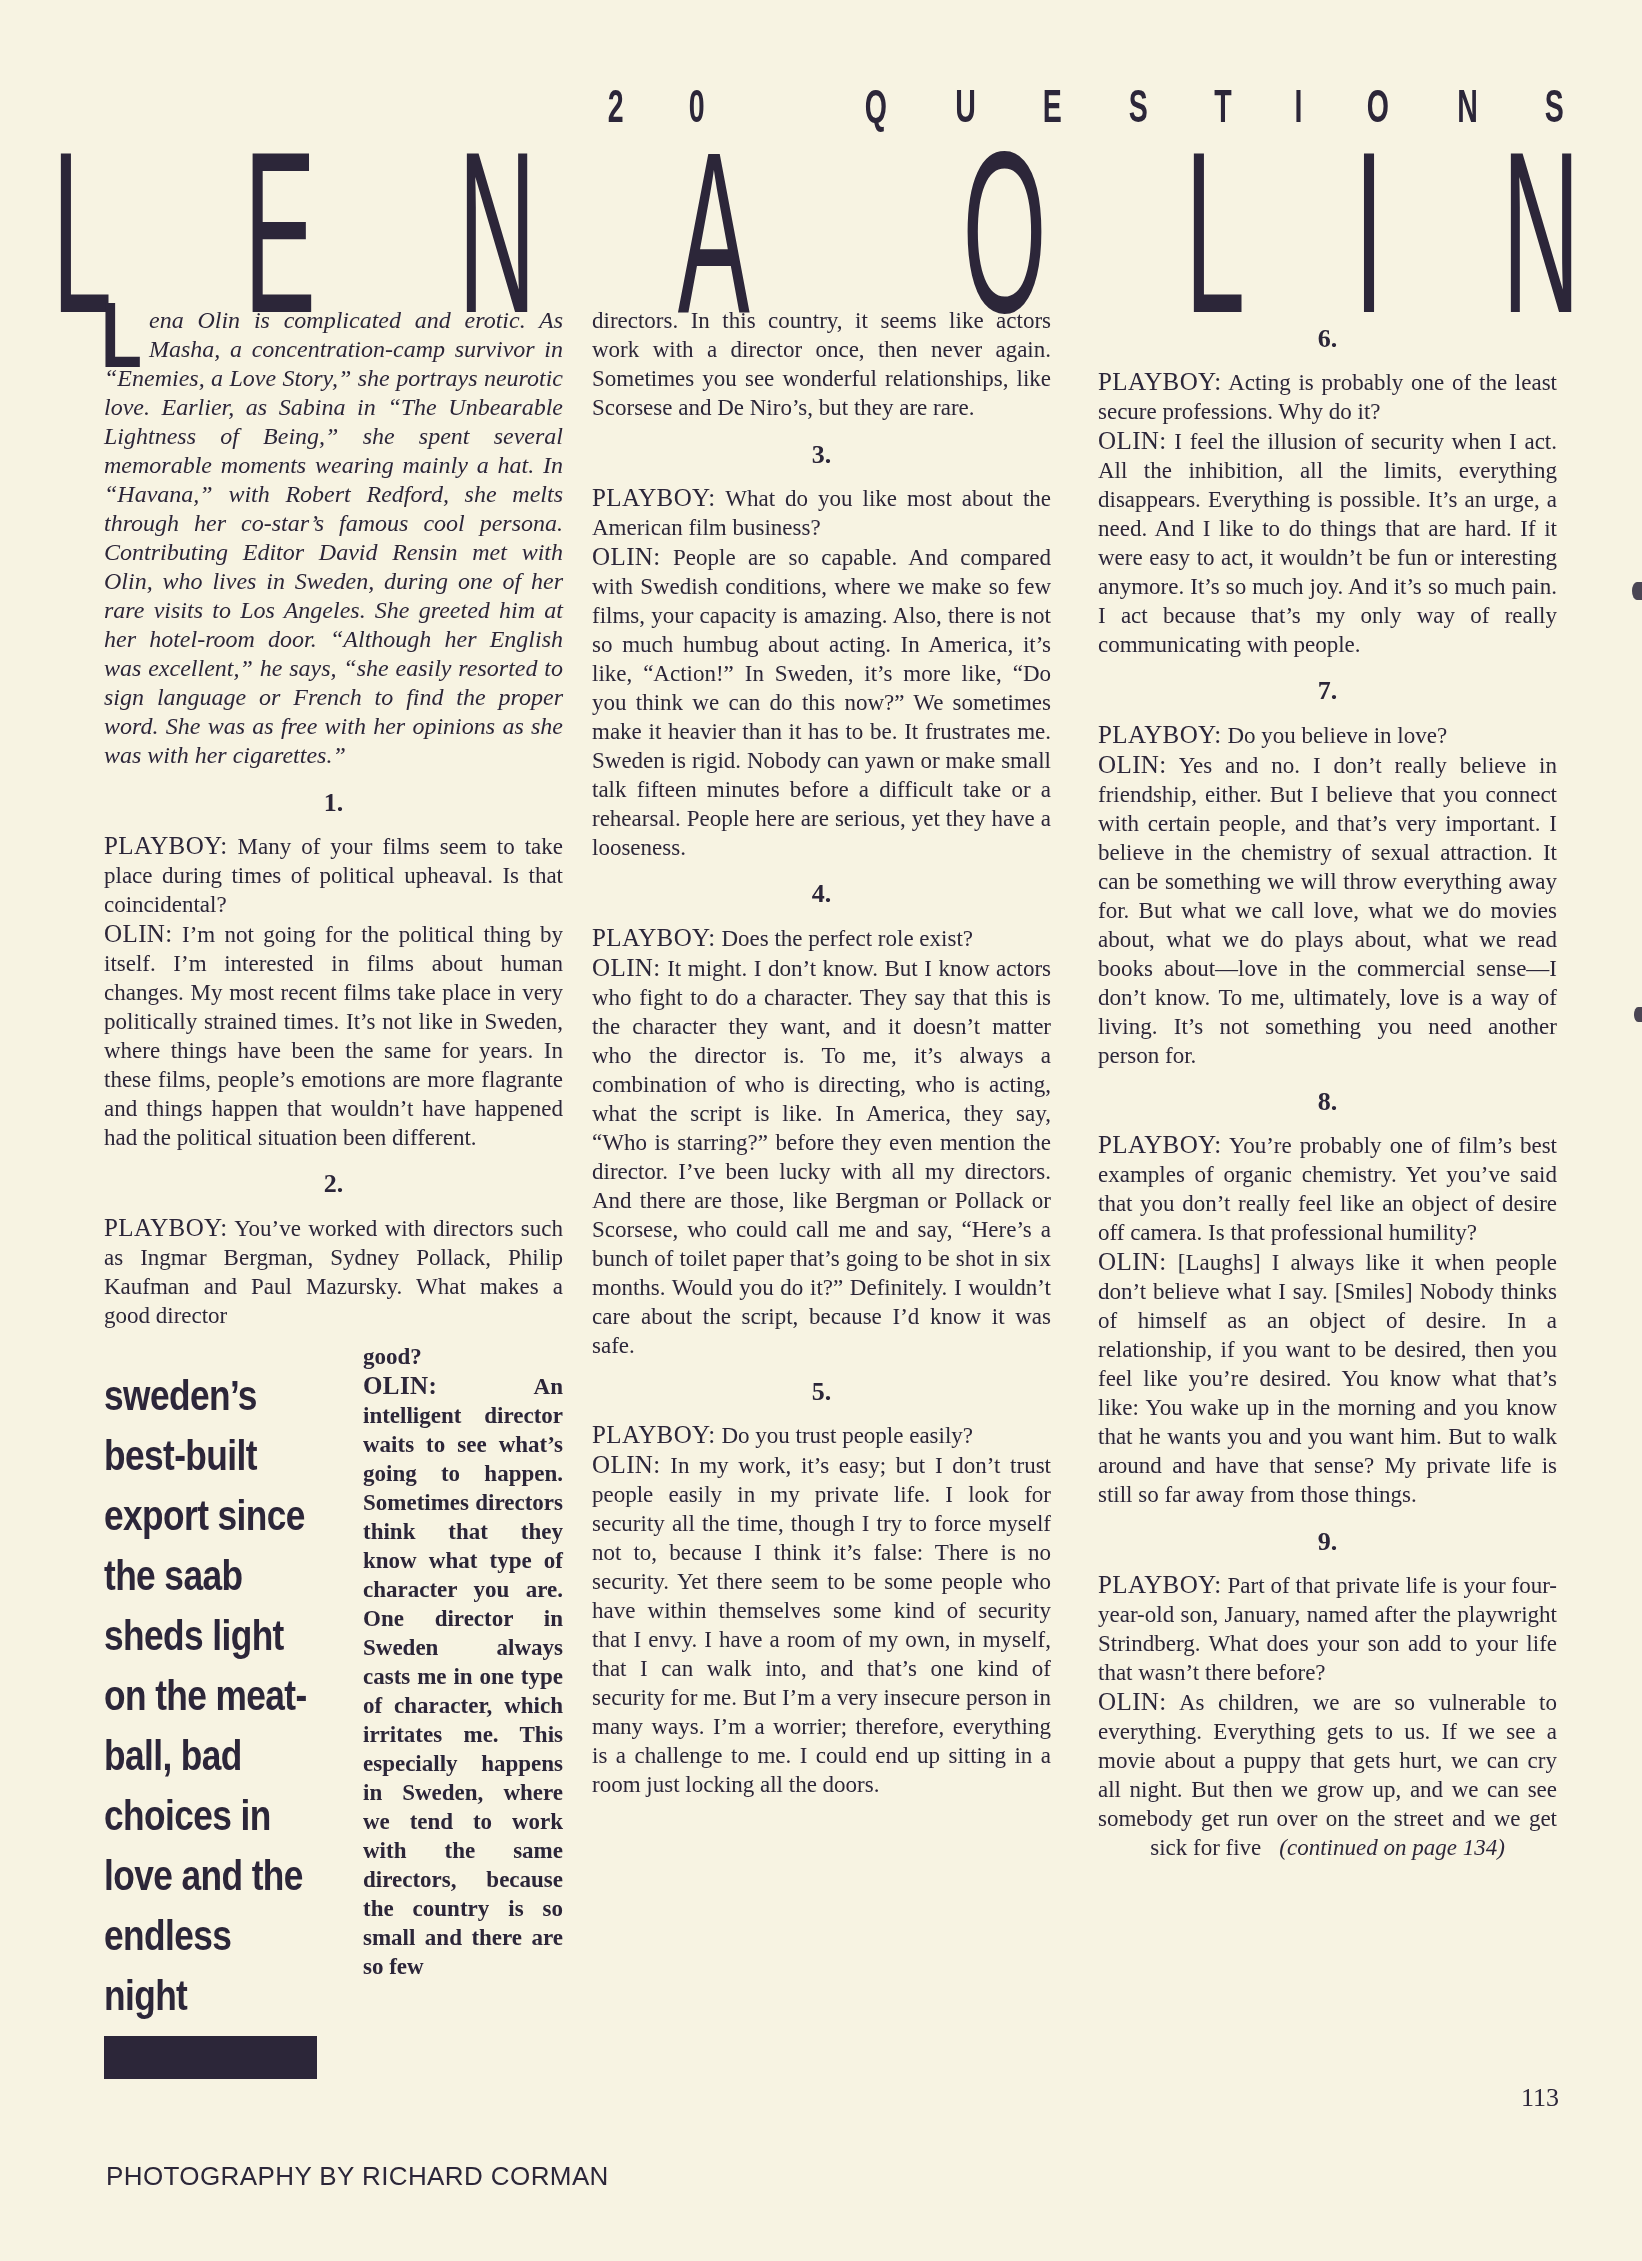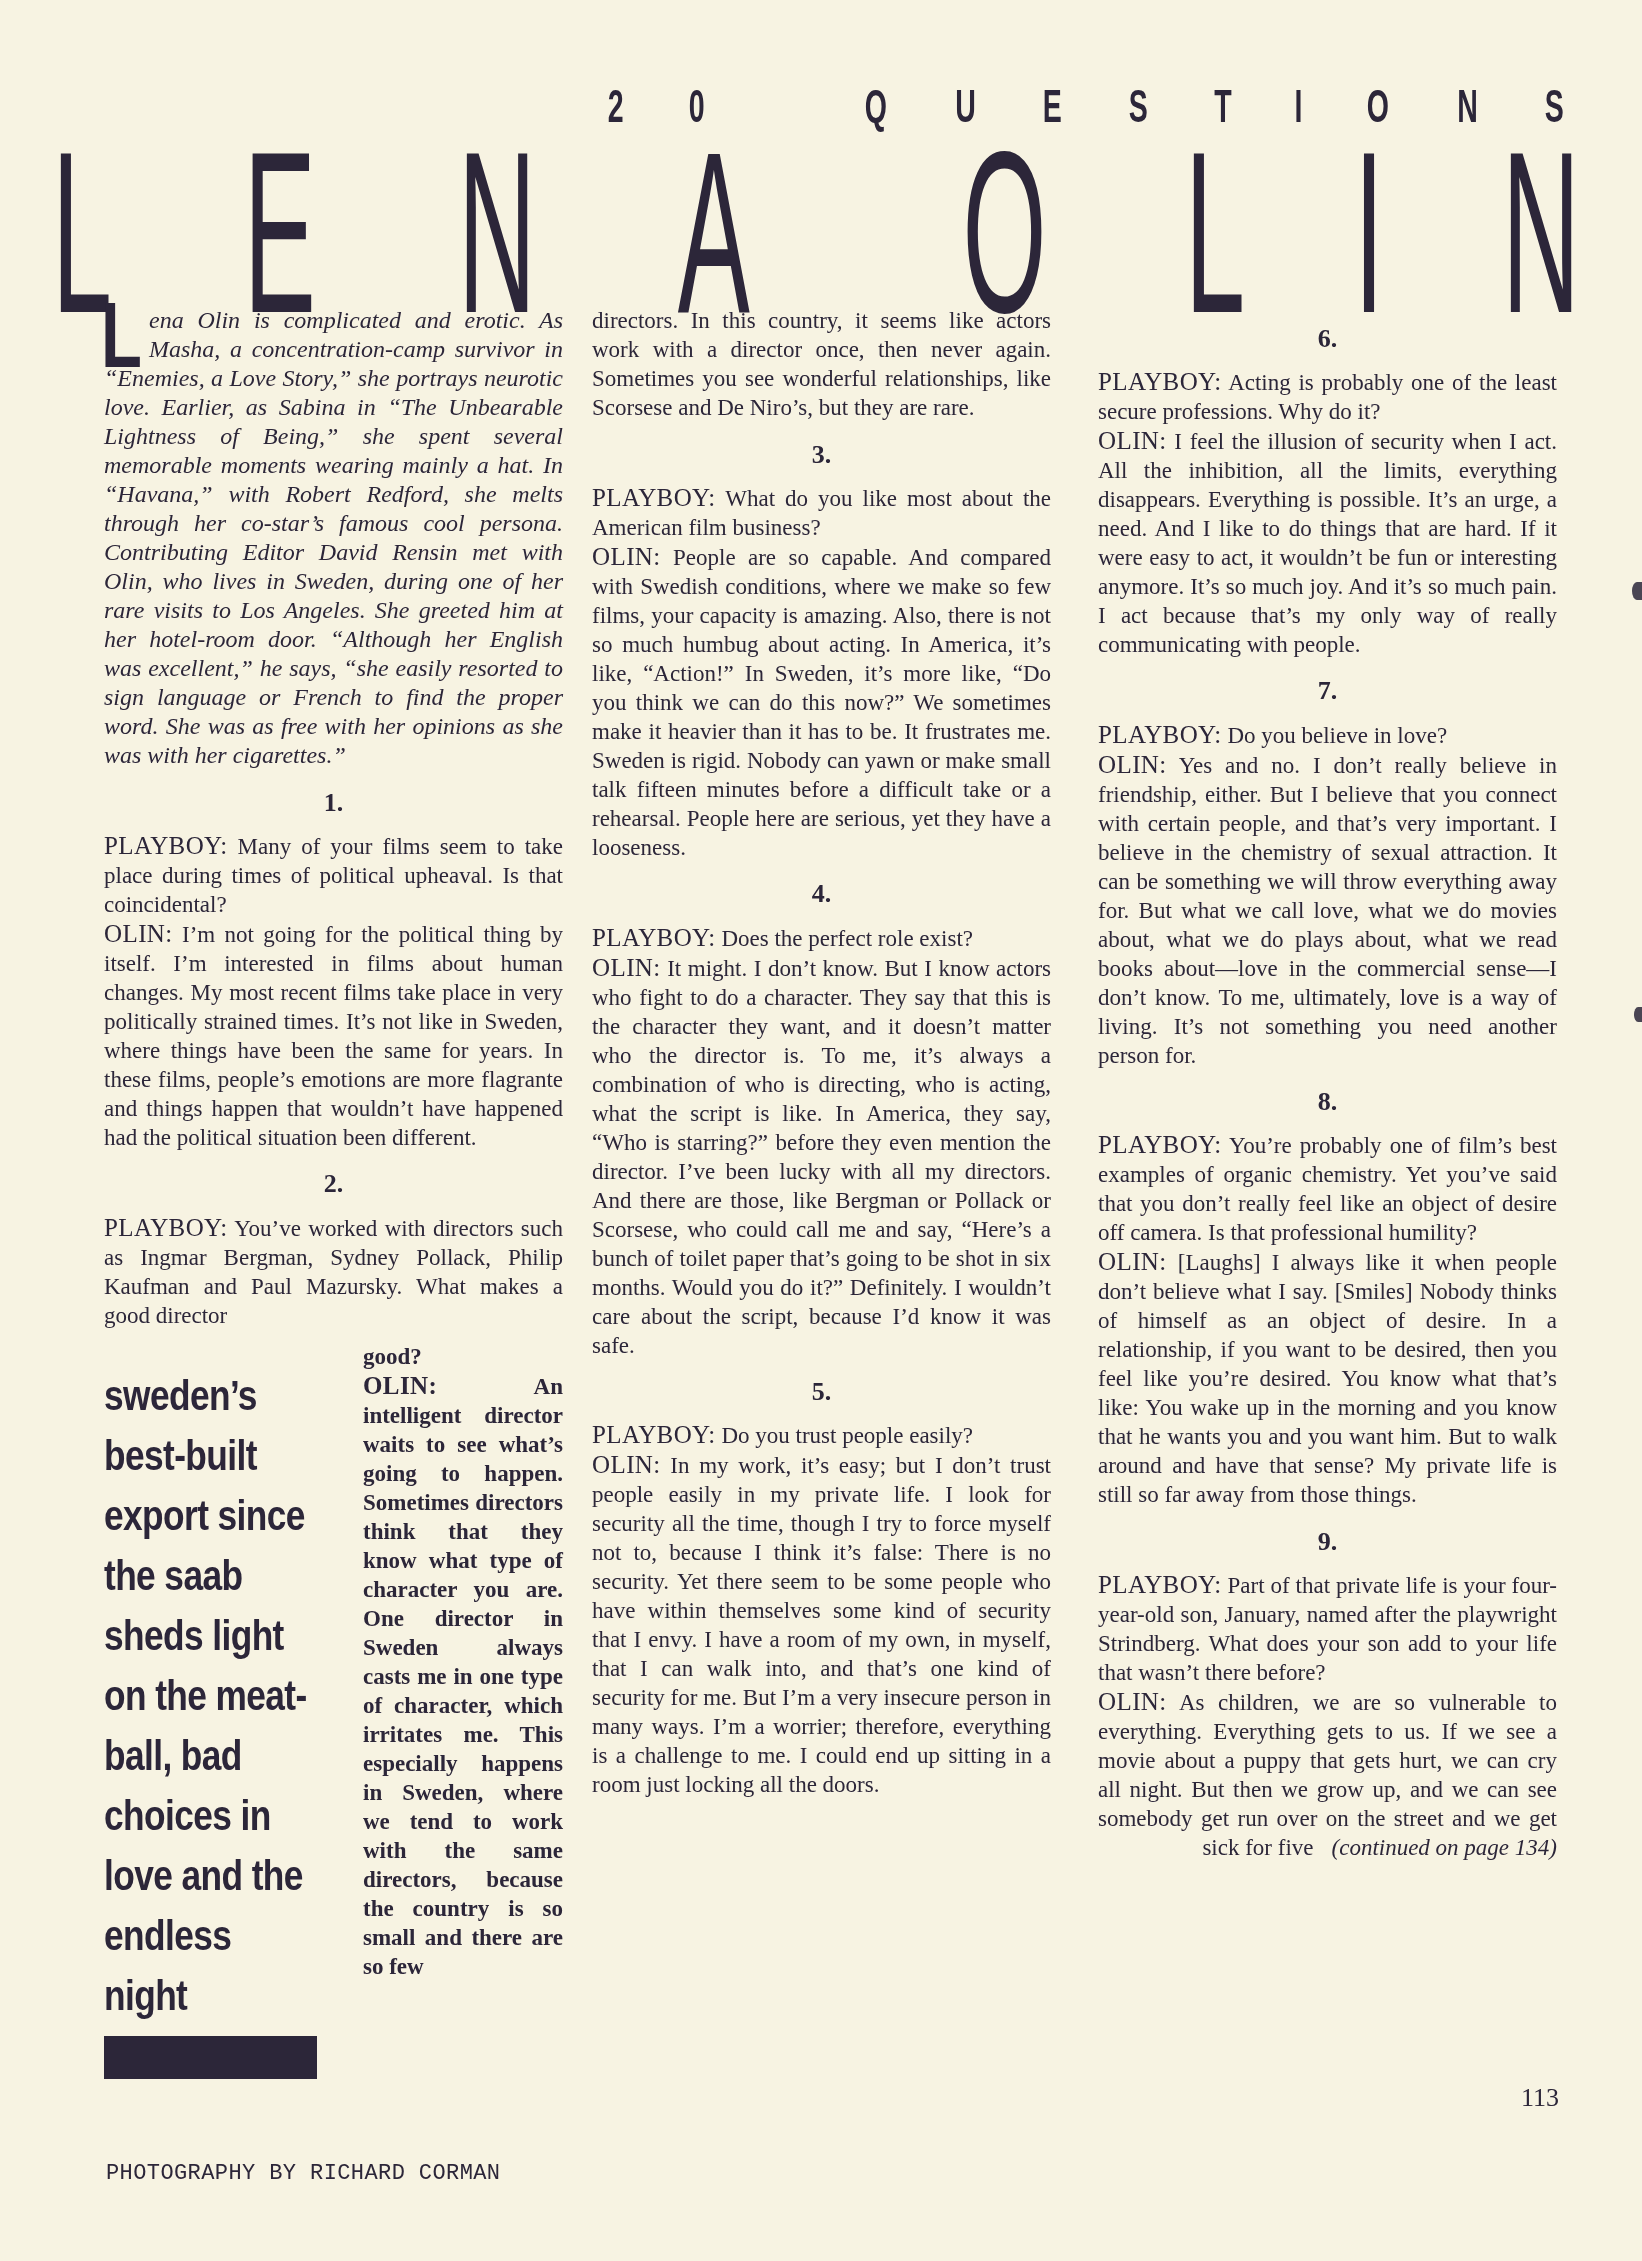--- a/index.html
+++ b/index.html
@@ -64,26 +64,26 @@
     margin-top:24px;
     font-family:"Liberation Sans", sans-serif; font-weight:bold;
     font-size:42px; line-height:60px; letter-spacing:-0.7px;
     white-space:pre-line; text-align:left;
     transform:scaleX(0.84); transform-origin:left top;
   }
   .black-bar { width:213px; height:43px; background:var(--ink); margin-top:9.7px; }
 
   
   .fill-last { text-align-last:justify; }
-  .lastline { display:flex; justify-content:flex-end; align-items:baseline; }
+  .lastline { display:flex; justify-content:center; align-items:baseline; }
   .cont { font-style:italic;margin-left:18px; }
 
   .credit {
     position:absolute; left:106px; top:2161px;
-    font-family:Liberation Mono, monospace; font-size:22px; letter-spacing:0.4px;
+    font-family:Liberation Sans, sans-serif; font-size:26px; letter-spacing:0.4px;
   }
   .folio { position:absolute; left:1521px; top:2083px; font-size:26px; }
 
   
   .speck { position:absolute; background:var(--ink); border-radius:50% 0 0 50%; opacity:.85; }
   .speck.s1 { right:0; top:582px; width:9.7px; height:18px; }
   .speck.s2 { right:0; top:1007px; width:8.3px; height:15.3px; }
 </style>
 </head>
 <body>

